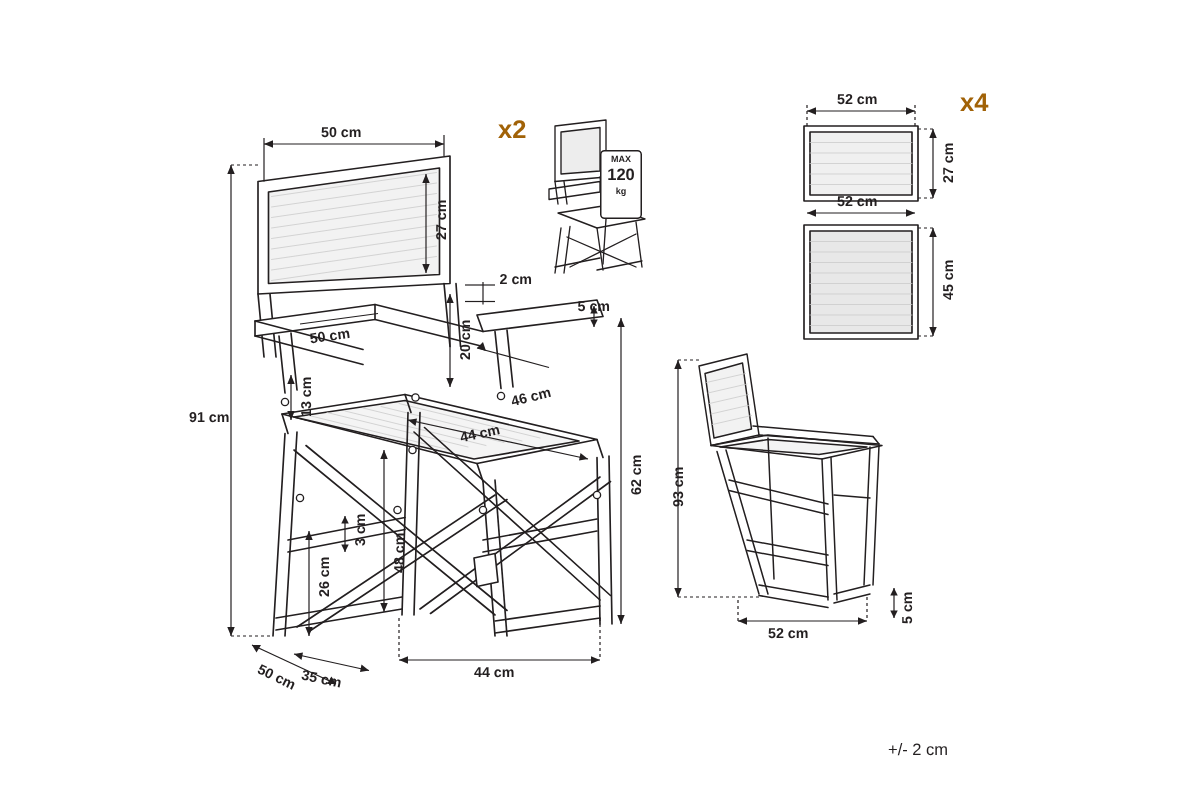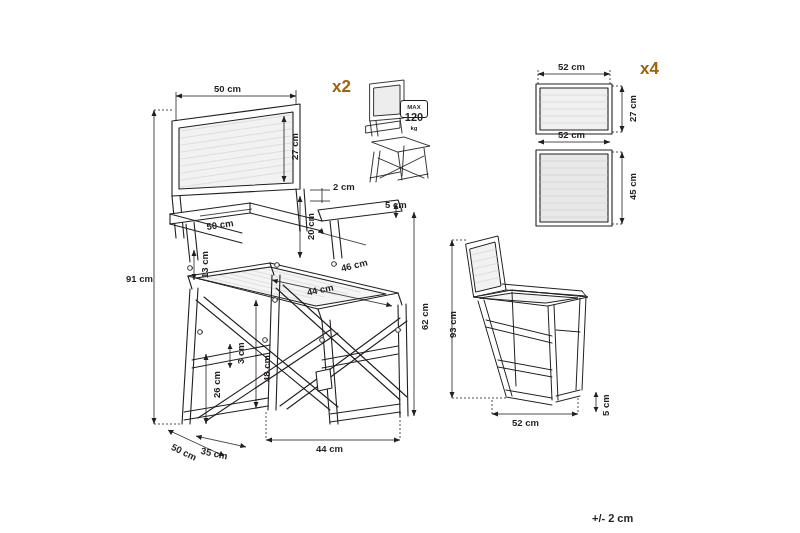--- a/index.html
+++ b/index.html
@@ -38,29 +38,28 @@
     font-size: 17px;
     font-weight: bold;
     color: #a16207;
     white-space: nowrap;
     line-height: 1;
   }
   .tol {
     position: absolute;
     font-family: "Liberation Sans", sans-serif;
     font-size: 11px;
-    font-weight: bold;
+    font-weight: normal;
     color: #231f20;
     white-space: nowrap;
-    margin-top: 18px;
   }
   .maxbox {
     position: absolute;
     width: 28px;
-    height: 18px;
+    height: 46px;
     border: 1.2px solid #231f20;
     border-radius: 3px;
     background: #ffffff;
     text-align: center;
     box-sizing: border-box;
   }
   .maxbox div {
     font-family: "Liberation Sans", sans-serif;
     font-weight: bold;
     color: #231f20;

